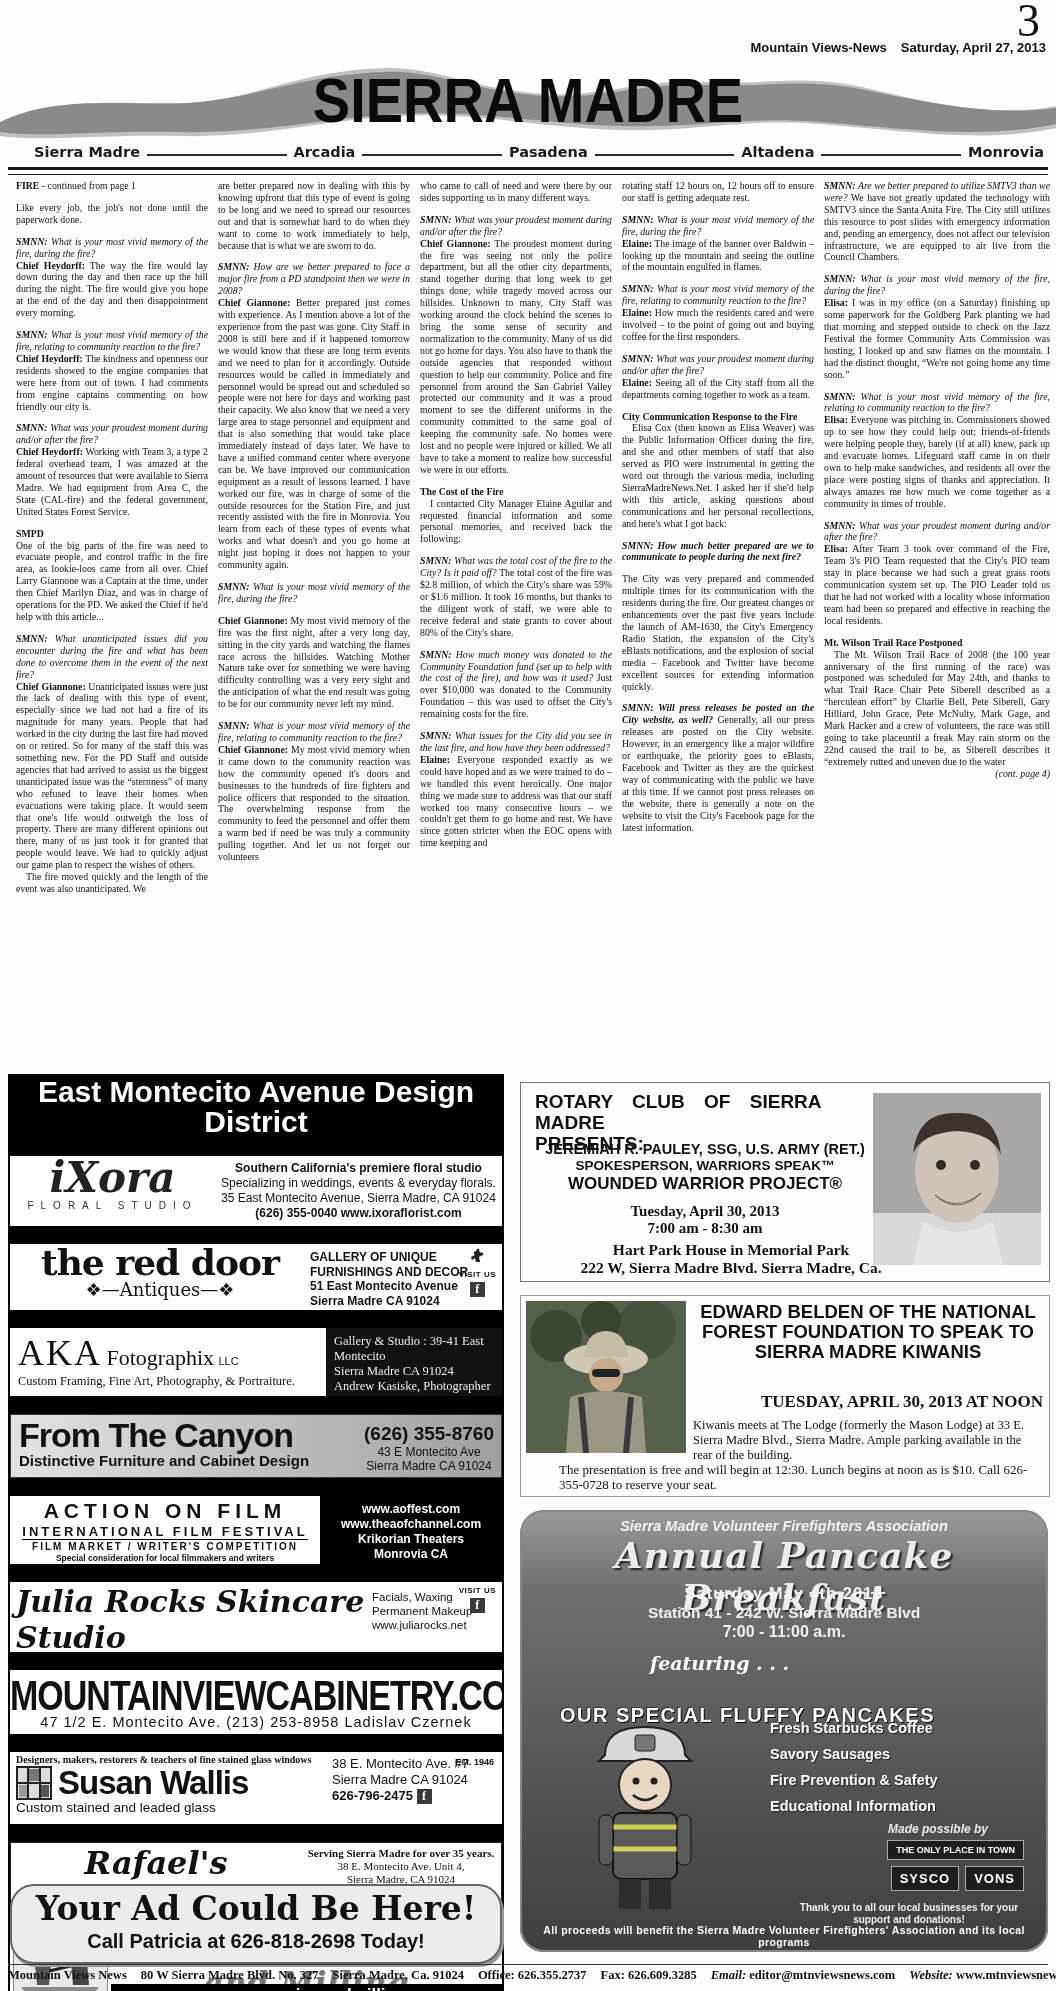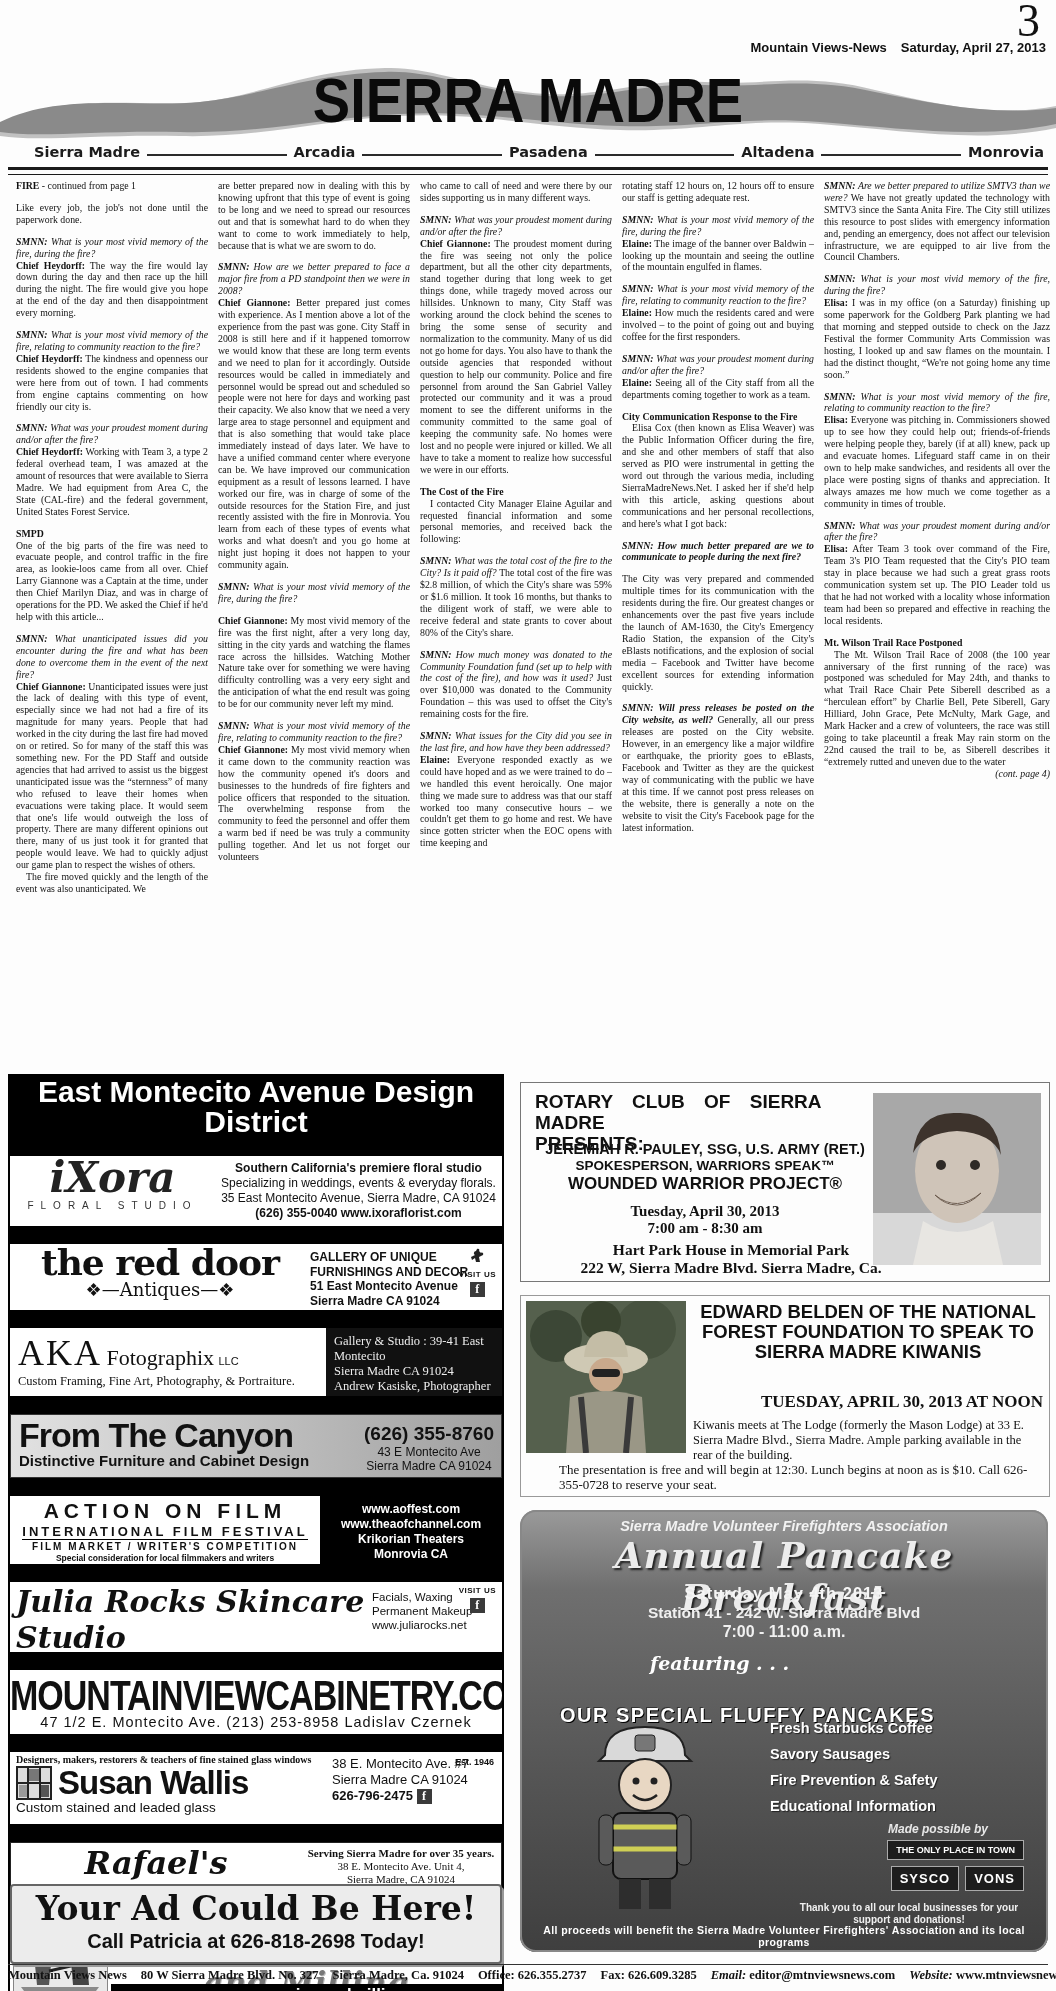--- a/index.html
+++ b/index.html
@@ -82,41 +82,41 @@
   .rafael{height:70px;display:flex;border:1px solid #222;}
   .rafael-left{width:290px;text-align:center;padding-top:2px;}
   .rafael-left .scr{font-family:"DejaVu Serif",serif;font-style:italic;font-weight:bold;font-size:32px;line-height:36px;}
   .rafael-right{flex:1;font-family:"Liberation Serif",serif;text-align:center;padding-top:4px;font-size:11px;line-height:13px;}
   .saw{height:74px;display:flex;background:#fff;}
   .saw-img{width:95px;height:68px;margin:3px;}
   .saw-main{flex:1;position:relative;}
   .saw-brand{font-family:"DejaVu Serif",serif;font-style:italic;font-weight:bold;font-size:30px;color:#777;line-height:34px;text-align:center;letter-spacing:1px;text-shadow:1px 1px 0 #bbb;}
   .saw-strip{position:absolute;bottom:0;left:0;right:0;background:#000;color:#fff;text-align:center;font-size:13px;line-height:22px;height:22px;}
   
-  .yourad{left:10px;top:1884px;width:488px;height:76px;background:#ececec;border:2px solid #666;border-radius:4px;box-shadow:2px 3px 0 #999;text-align:center;}
+  .yourad{left:10px;top:1884px;width:488px;height:76px;background:#ececec;border:2px solid #666;border-radius:24px;box-shadow:2px 3px 0 #999;text-align:center;}
   .yourad .l1{font-family:"DejaVu Serif",serif;font-weight:bold;font-size:33px;line-height:40px;margin-top:3px;}
   .yourad .l2{font-family:"Liberation Sans",sans-serif;font-weight:bold;font-size:20px;line-height:24px;}
   
   .rotary{left:520px;top:1082px;width:528px;height:198px;border:1.5px solid #777;font-family:"Liberation Sans",sans-serif;}
   .rotary .head{position:absolute;top:8px;left:14px;width:330px;font-weight:bold;font-size:19px;line-height:21px;}
   .rotary .head .w1{word-spacing:14px;display:block;}
   .rotary .l2{position:absolute;top:58px;left:14px;width:340px;text-align:center;font-weight:bold;font-size:14.5px;line-height:16px;}
   .rotary .l3{position:absolute;top:75px;left:14px;width:340px;text-align:center;font-weight:bold;font-size:13.5px;}
   .rotary .l4{position:absolute;top:91px;left:14px;width:340px;text-align:center;font-weight:bold;font-size:17px;}
   .rotary .when{position:absolute;top:120px;left:14px;width:340px;text-align:center;font-family:"Liberation Serif",serif;font-weight:bold;font-size:15px;line-height:17px;}
   .rotary .where{position:absolute;top:158px;left:0px;width:420px;text-align:center;font-family:"Liberation Serif",serif;font-weight:bold;font-size:15.5px;line-height:18px;}
   .rotary .photo{position:absolute;right:8px;top:10px;width:168px;height:172px;background:#9a9a9a;}
   .belden{left:520px;top:1295px;width:528px;height:200px;border:1.5px solid #999;font-family:"Liberation Sans",sans-serif;}
   .belden .photo{position:absolute;left:5px;top:5px;width:160px;height:152px;background:#4c5246;}
   .belden .title{position:absolute;left:172px;top:6px;right:6px;text-align:center;font-weight:bold;font-size:18.5px;line-height:20px;}
   .belden .when{position:absolute;left:172px;top:96px;right:6px;text-align:right;font-family:"Liberation Serif",serif;font-weight:bold;font-size:17px;}
   .belden .body{position:absolute;left:172px;top:122px;right:8px;font-family:"Liberation Serif",serif;font-size:12.5px;line-height:15px;}
   .belden .note{position:absolute;left:8px;bottom:4px;right:8px;font-family:"Liberation Serif",serif;font-size:13px;line-height:15px;margin-left:30px;}
   
-  .pancake{left:520px;top:1510px;width:528px;height:442px;border-radius:16px;background:linear-gradient(180deg,#9a9a9a 0%,#6f6f6f 18%,#555 60%,#3f3f3f 100%);color:#fff;font-family:"Liberation Sans",sans-serif;overflow:hidden;box-shadow:inset 0 0 0 2px #888;}
+  .pancake{left:520px;top:1510px;width:528px;height:442px;border-radius:24px;background:linear-gradient(180deg,#9a9a9a 0%,#6f6f6f 18%,#555 60%,#3f3f3f 100%);color:#fff;font-family:"Liberation Sans",sans-serif;overflow:hidden;box-shadow:inset 0 0 0 2px #888;}
   .pk-org{position:absolute;top:8px;left:0;right:0;text-align:center;font-weight:bold;font-style:italic;font-size:14.5px;color:#f2f2f2;}
   .pk-title{position:absolute;top:24px;left:0;right:0;text-align:center;font-family:"DejaVu Serif",serif;font-style:italic;font-weight:bold;font-size:36px;color:#ececec;text-shadow:2px 2px 2px #222;letter-spacing:1px;}
   .pk-l1{position:absolute;top:74px;left:0;right:0;text-align:center;font-weight:bold;font-size:16.5px;color:#f5f5f5;letter-spacing:1px;}
   .pk-l2{position:absolute;top:94px;left:0;right:0;text-align:center;font-weight:bold;font-size:15.5px;color:#f0f0f0;}
   .pk-l3{position:absolute;top:113px;left:0;right:0;text-align:center;font-weight:bold;font-size:16px;color:#f0f0f0;}
   .pk-feat{position:absolute;top:142px;left:130px;font-family:"DejaVu Serif",serif;font-style:italic;font-weight:bold;font-size:19px;color:#fff;}
   .pk-special{position:absolute;top:170px;left:40px;font-weight:bold;font-size:20px;letter-spacing:1.5px;color:#fff;text-shadow:1px 1px 0 #000,-1px -1px 0 #333;margin-top:24px;}
   .pk-items{position:absolute;top:205px;left:250px;width:250px;}
   .pk-items div{font-weight:bold;font-size:14.5px;line-height:26px;color:#fff;text-shadow:1px 1px 1px #222;}
   .pk-mascot{position:absolute;left:55px;top:205px;width:140px;height:200px;}

